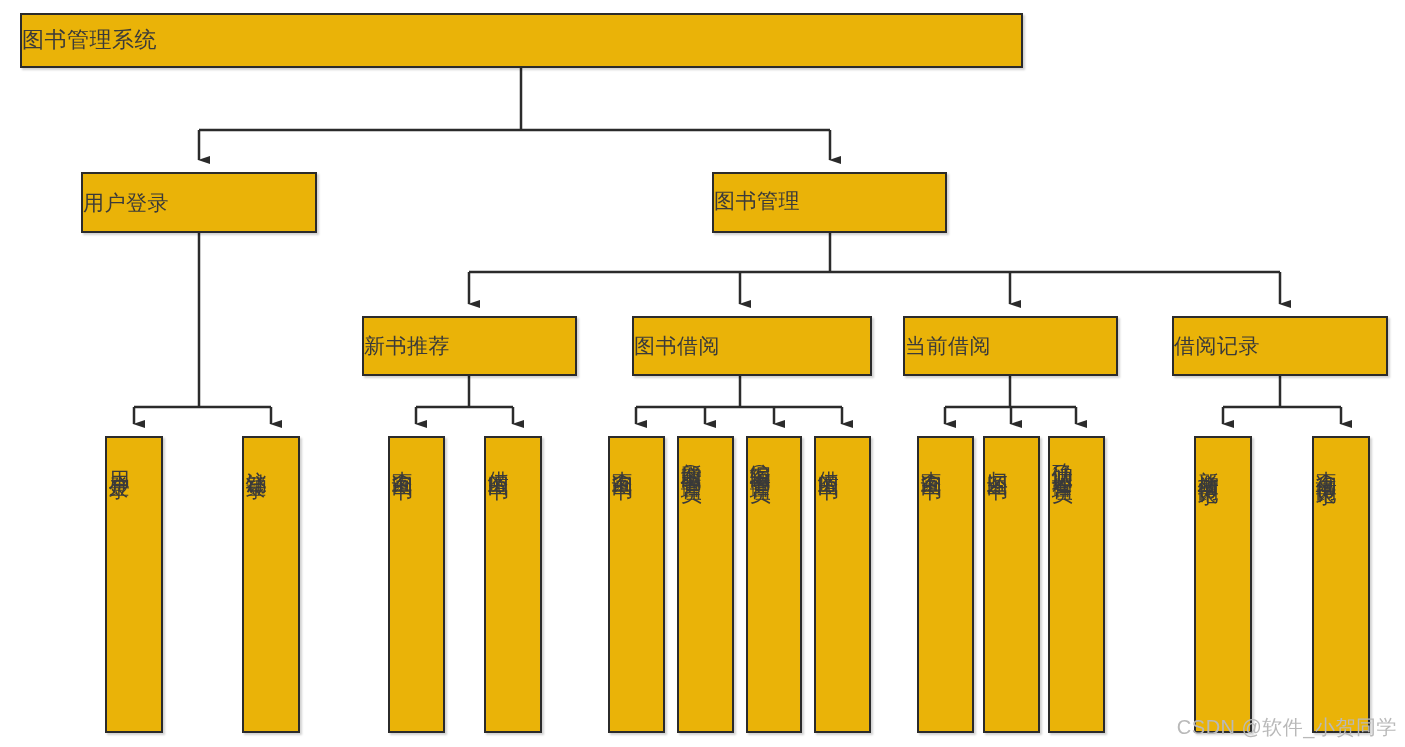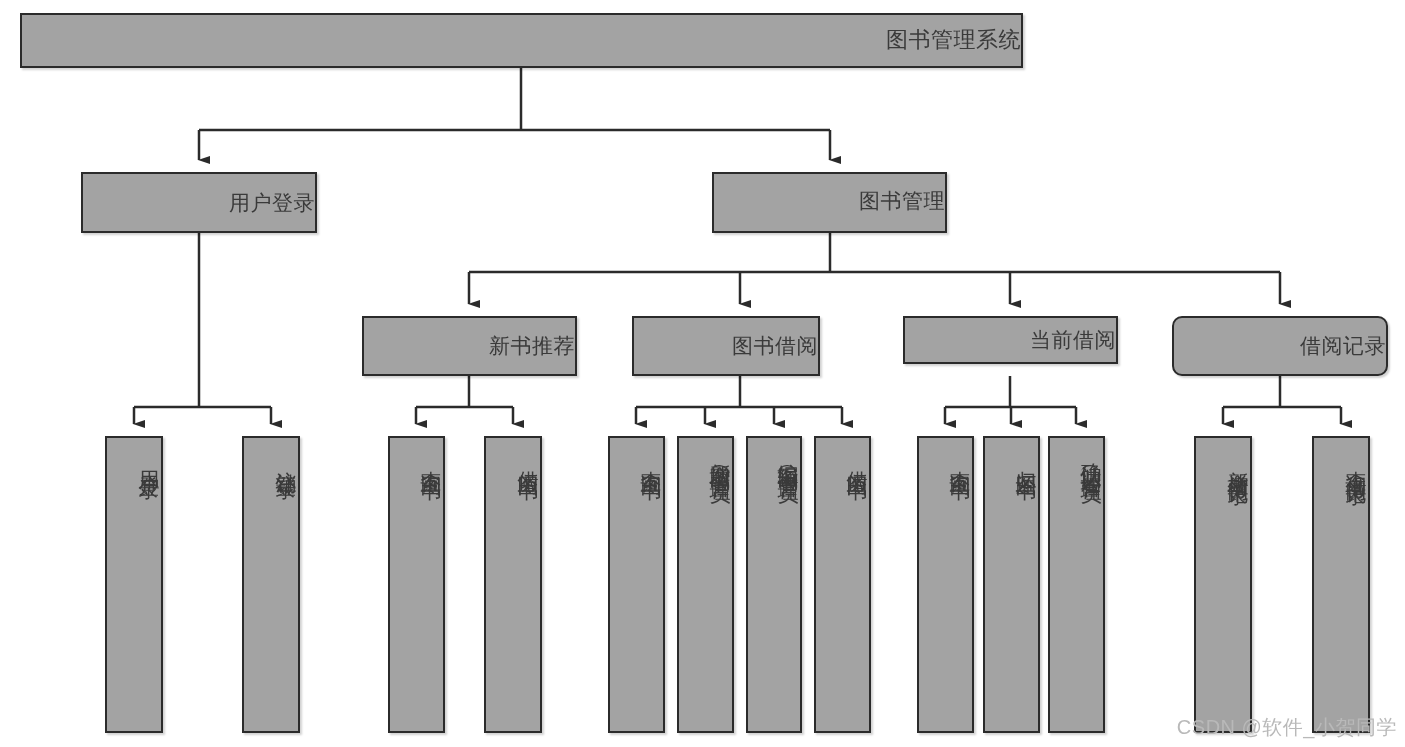--- a/index.html
+++ b/index.html
@@ -21,25 +21,25 @@
     position: absolute;
     left: 0;
     top: 0;
     width: 1405px;
     height: 747px;
   }
   .node-box {
     position: absolute;
     box-sizing: border-box;
     border: 2px solid #2b2b2b;
-    background: #a3a3a3;
+    background: #eab308;
     box-shadow: 2px 2px 2px rgba(0,0,0,0.18);
     display: flex;
     align-items: center;
-    justify-content: flex-end;
+    justify-content: flex-start;
     color: #333333;
   }
   .node-label {
     font-size: 21px;
     line-height: 1.1;
     color: #3a3a3a;
     white-space: nowrap;
     letter-spacing: 0.5px;
   }
   .node-box.root .node-label { font-size: 22px; }
@@ -132,27 +132,27 @@
   <div class="node-box" style="left:81px; top:172px; width:236px; height:61px;">
     <span class="node-label">用户登录</span>
   </div>
   <div class="node-box" style="left:712px; top:172px; width:235px; height:61px;font-family:Liberation Mono, monospace;">
     <span class="node-label">图书管理</span>
   </div>
 
   <div class="node-box" style="left:362px; top:316px; width:215px; height:60px;">
     <span class="node-label">新书推荐</span>
   </div>
-  <div class="node-box" style="left:632px; top:316px; width:188px; height:60px;">
+  <div class="node-box" style="left:632px; top:316px; width:240px; height:60px;">
     <span class="node-label">图书借阅</span>
   </div>
-  <div class="node-box" style="left:903px; top:316px; width:215px; height:48px;">
+  <div class="node-box" style="left:903px; top:316px; width:215px; height:60px;">
     <span class="node-label">当前借阅</span>
   </div>
-  <div class="node-box" style="left:1172px; top:316px; width:216px; height:60px;border-radius:10px;">
+  <div class="node-box" style="left:1172px; top:316px; width:216px; height:60px;">
     <span class="node-label">借阅记录</span>
   </div>
 
   <div class="node-box leaf" style="left:105px; top:436px; width:58px; height:297px;">
     <span class="node-label">用户登录</span>
   </div>
   <div class="node-box leaf" style="left:242px; top:436px; width:58px; height:297px;">
     <span class="node-label">注销登录</span>
   </div>
   <div class="node-box leaf" style="left:388px; top:436px; width:57px; height:297px;">

